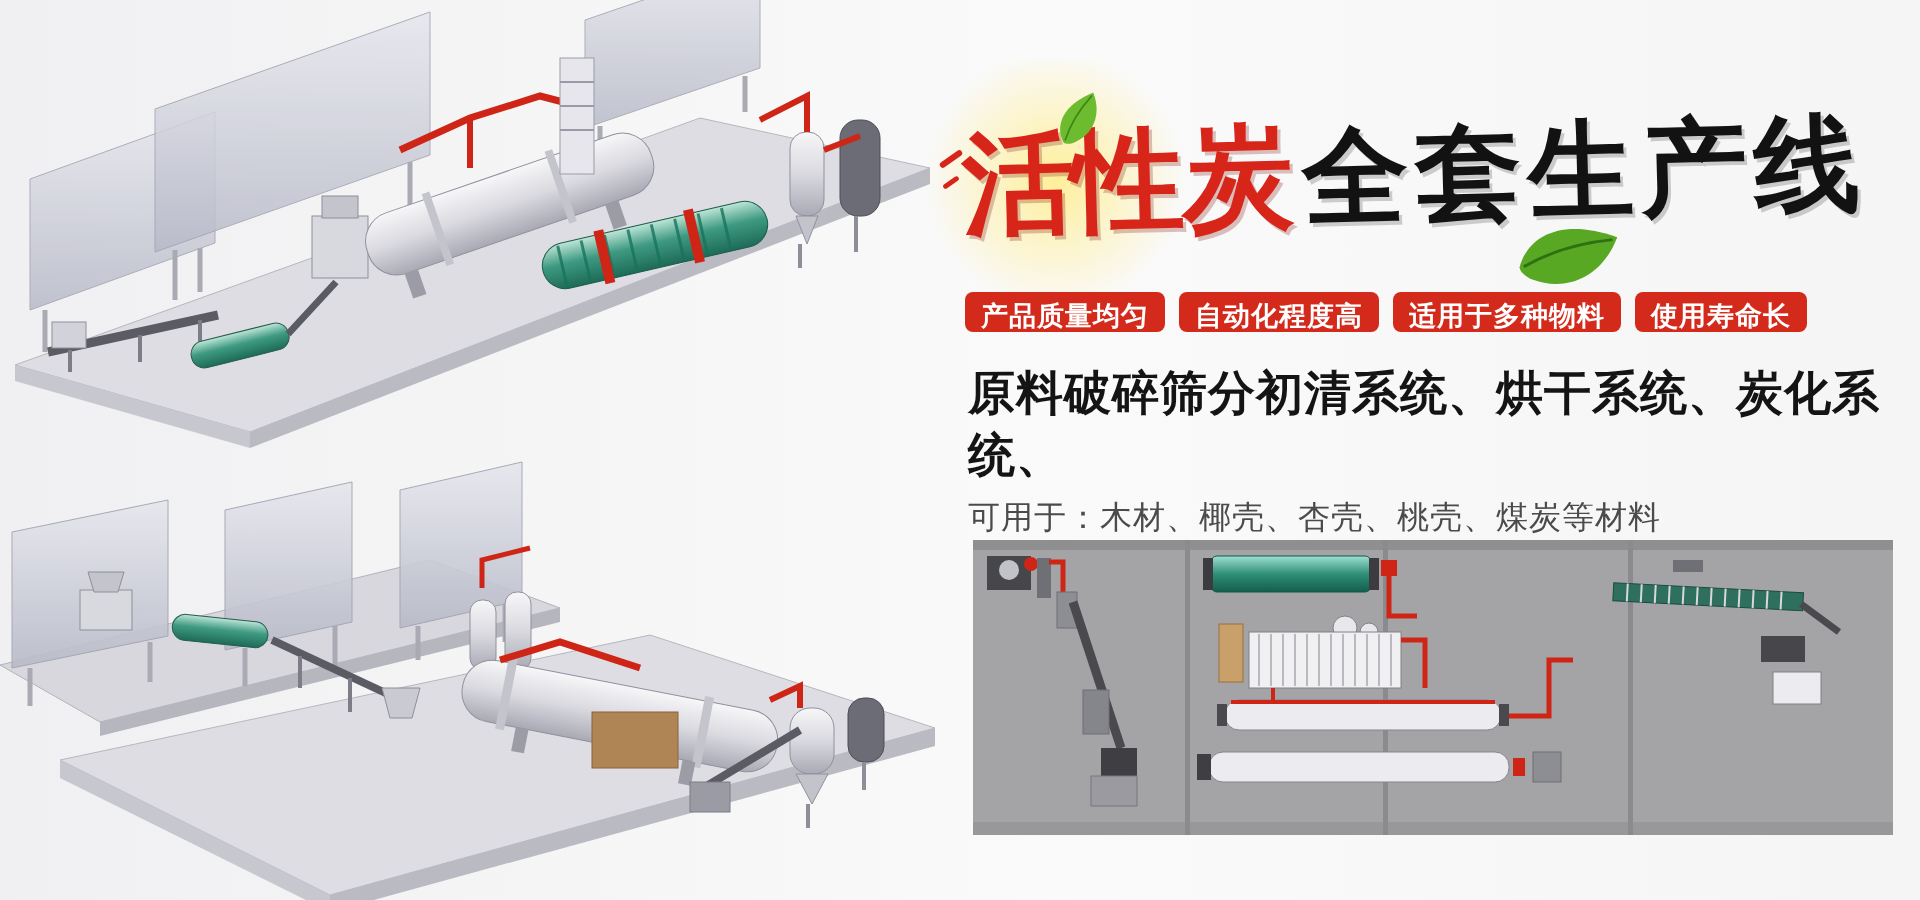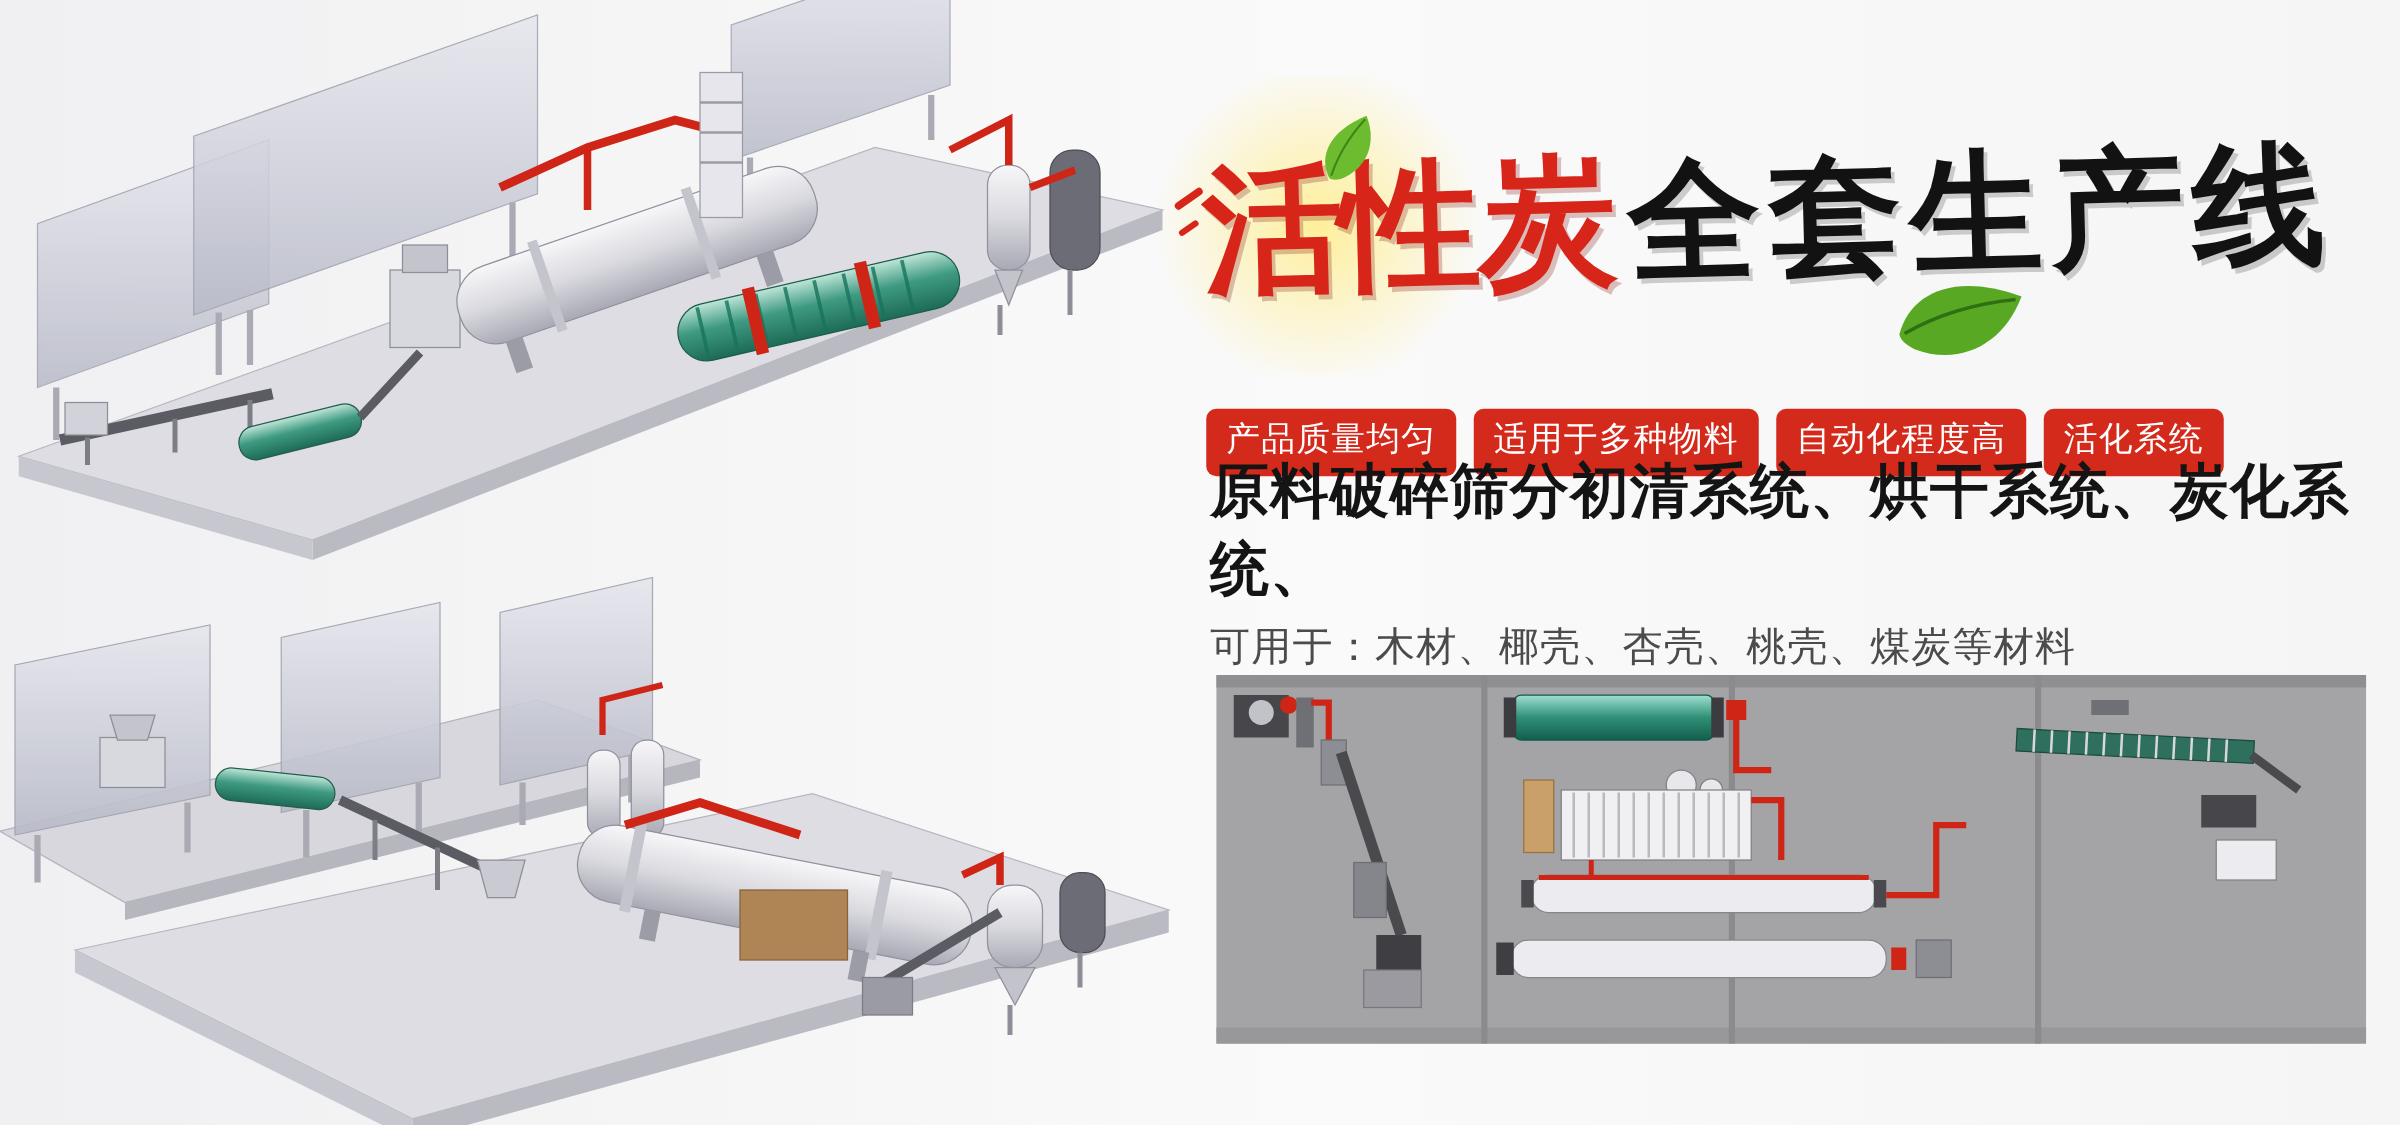--- a/index.html
+++ b/index.html
@@ -47,23 +47,23 @@
   }
   .speed-lines span:nth-child(1){ left:0; top:6px; width:26px; height:6px; }
   .speed-lines span:nth-child(2){ left:4px; top:30px; width:18px; height:5px; }
   .leaf { position:absolute; pointer-events:none; }
   .leaf-1 { left:1520px; top:215px; width:95px; height:80px; transform:rotate(18deg); }
   .leaf-2 { left:1052px; top:96px; width:54px; height:46px; transform:rotate(-24deg); }
   .badges {
     position:absolute; left:965px; top:292px; display:flex; gap:14px;
   }
   .badge {
-    background:#d32a1c; color:#ffffff; font-weight:normal;
-    font-size:27px; line-height:1; padding:11px 16px 16px;
-    border-radius:8px; letter-spacing:1px; white-space:nowrap;margin-top:35px;
+    background:#d32a1c; color:#ffffff; font-weight:bold;
+    font-size:27px; line-height:1; padding:11px 16px 2px;
+    border-radius:8px; letter-spacing:1px; white-space:nowrap;
   }
   .desc {
     position:absolute; left:968px; top:362px; width:920px;
     font-size:47px; font-weight:700; color:#141414; line-height:1.32;
     letter-spacing:1px;
   }
   .materials {
     position:absolute; left:968px; top:456px; width:920px;
     font-size:32px; font-weight:400; color:#4b4b4b; letter-spacing:1px;margin-top:40px;
   }
@@ -251,23 +251,23 @@
     <path d="M6,70 C4,34 34,6 94,8 C92,52 62,80 22,78 C14,77 8,74 6,70 Z" fill="#58a824"></path>
     <path d="M10,68 C30,46 58,26 90,12" stroke="#2e7013" stroke-width="3" fill="none"></path>
   </svg>
   <svg class="leaf leaf-2" viewBox="0 0 100 84">
     <path d="M6,70 C4,34 34,6 94,8 C92,52 62,80 22,78 C14,77 8,74 6,70 Z" fill="#6dbb2e"></path>
     <path d="M10,68 C30,46 58,26 90,12" stroke="#3c8518" stroke-width="3" fill="none"></path>
   </svg>
 
   <div class="badges">
     <span class="badge">产品质量均匀</span>
+    <span class="badge">自动化程度高</span>
     <span class="badge">适用于多种物料</span>
-    <span class="badge">自动化程度高</span>
-    <span class="badge">活化系统</span>
+    <span class="badge">使用寿命长</span>
   </div>
 
   <div class="desc">
     <div>原料破碎筛分初清系统、烘干系统、炭化系统、</div>
   </div>
 
   <div class="materials">可用于：木材、椰壳、杏壳、桃壳、煤炭等材料</div>
 
   <div class="schematic">
     <svg viewBox="0 0 920 295">

